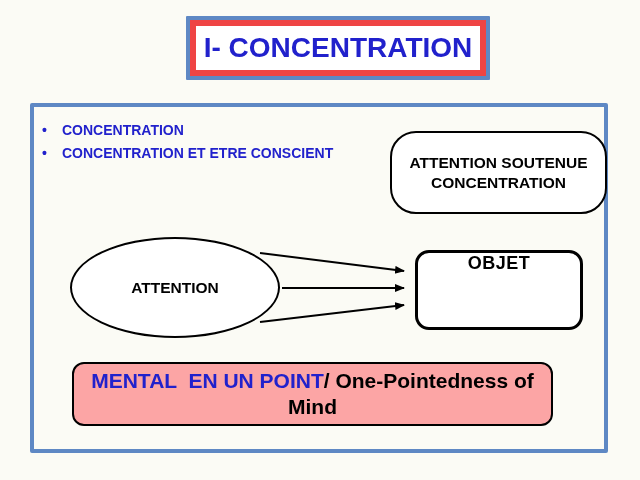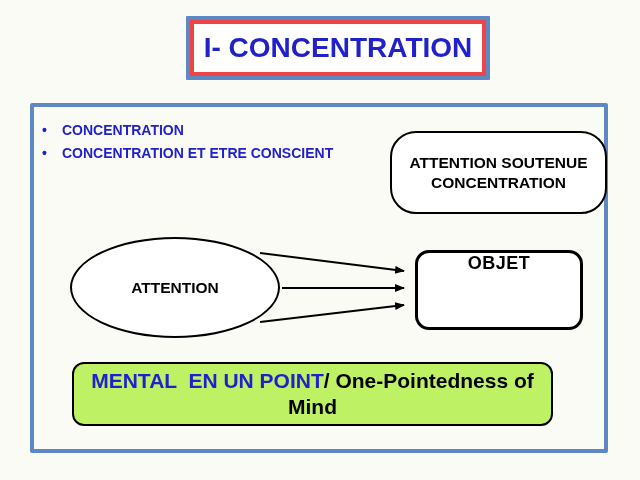--- a/index.html
+++ b/index.html
@@ -15,21 +15,21 @@
   
   .title-box {
     position:absolute; left:186px; top:16px; width:304px; height:64px;
     box-sizing:border-box;
     background:#ffffff;
     border:4px solid #5e88c4;
     border-radius:1px;
   }
   .title-inner {
     position:absolute; inset:0;
-    border:4px solid #ef4444;
+    border:6px solid #ef4444;
     display:flex; align-items:center; justify-content:center;
   }
   .title-text {
     color:#2121cc; font-size:28px; font-weight:bold; letter-spacing:0px;
     white-space:nowrap;
   }
 
   
   .frame {
     position:absolute; left:30px; top:103px; width:578px; height:350px;
@@ -94,21 +94,21 @@
   
   .arrows {
     position:absolute; left:0; top:0; width:640px; height:480px;
     pointer-events:none;
   }
 
   
   .bottom-box {
     position:absolute; left:72px; top:362px; width:481px; height:64px;
     box-sizing:border-box;
-    background:#bef264;
+    background:#fca5a5;
     border:2.5px solid #000000;
     border-radius:12px;
     display:flex; align-items:center; justify-content:center;
     padding:0 2px;
   }
   .bottom-text {
     text-align:center; font-size:21px; font-weight:bold; line-height:26px;
     white-space:pre-wrap;
   }
   .bottom-text .fr { color:#2121cc; }

